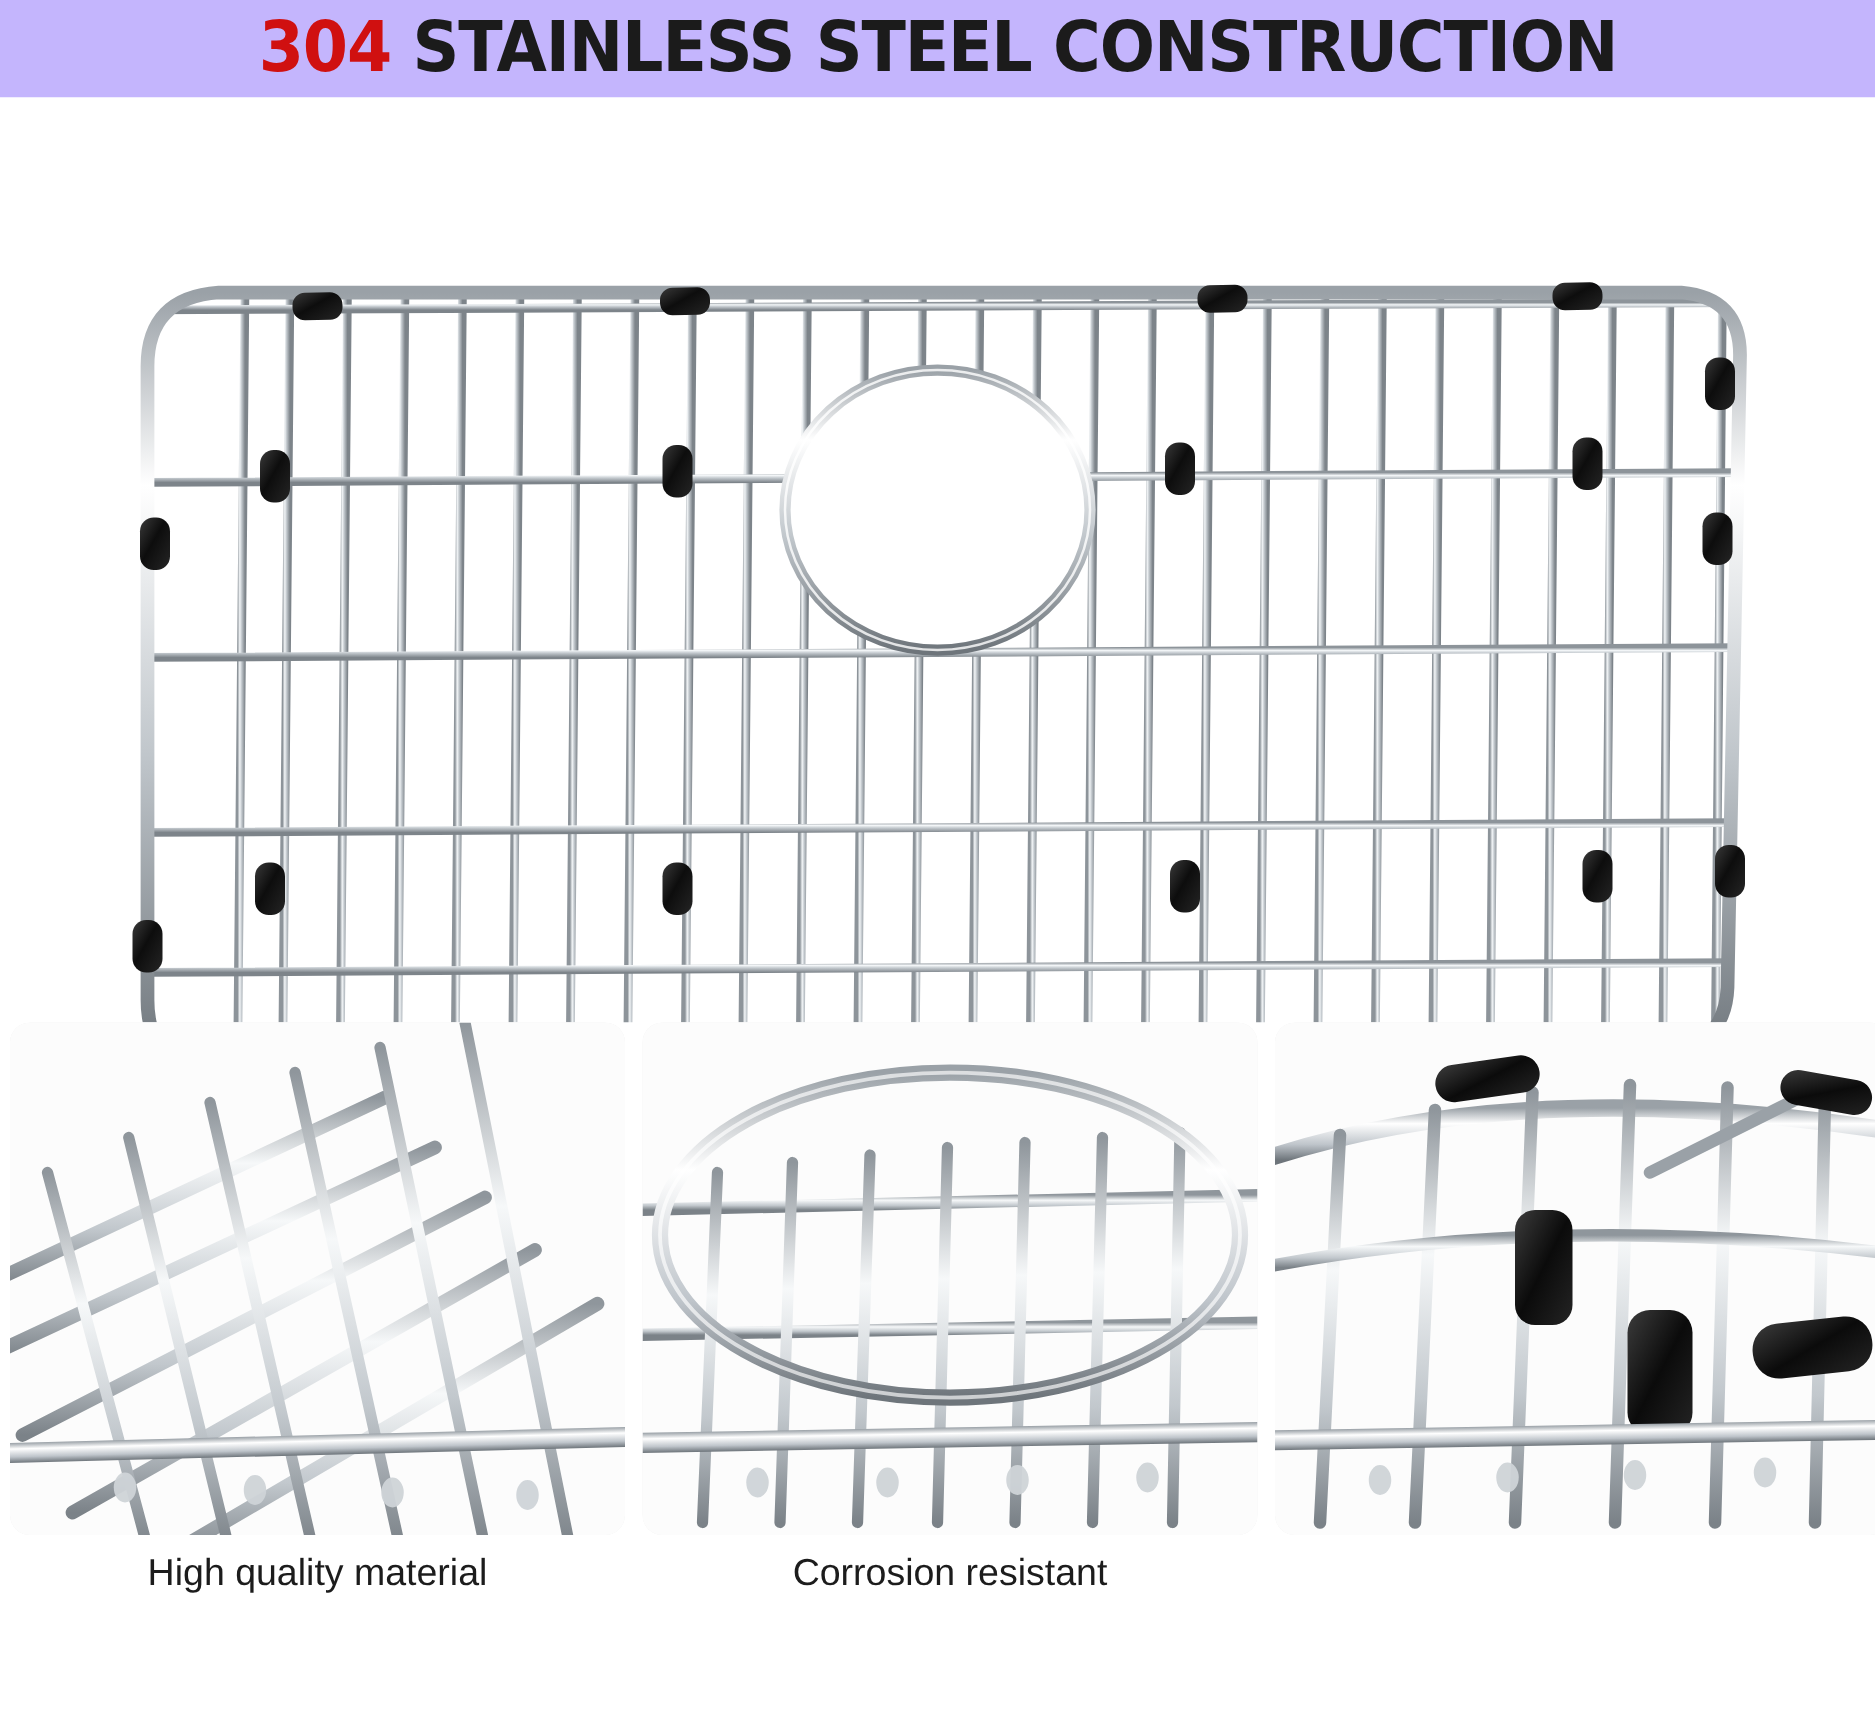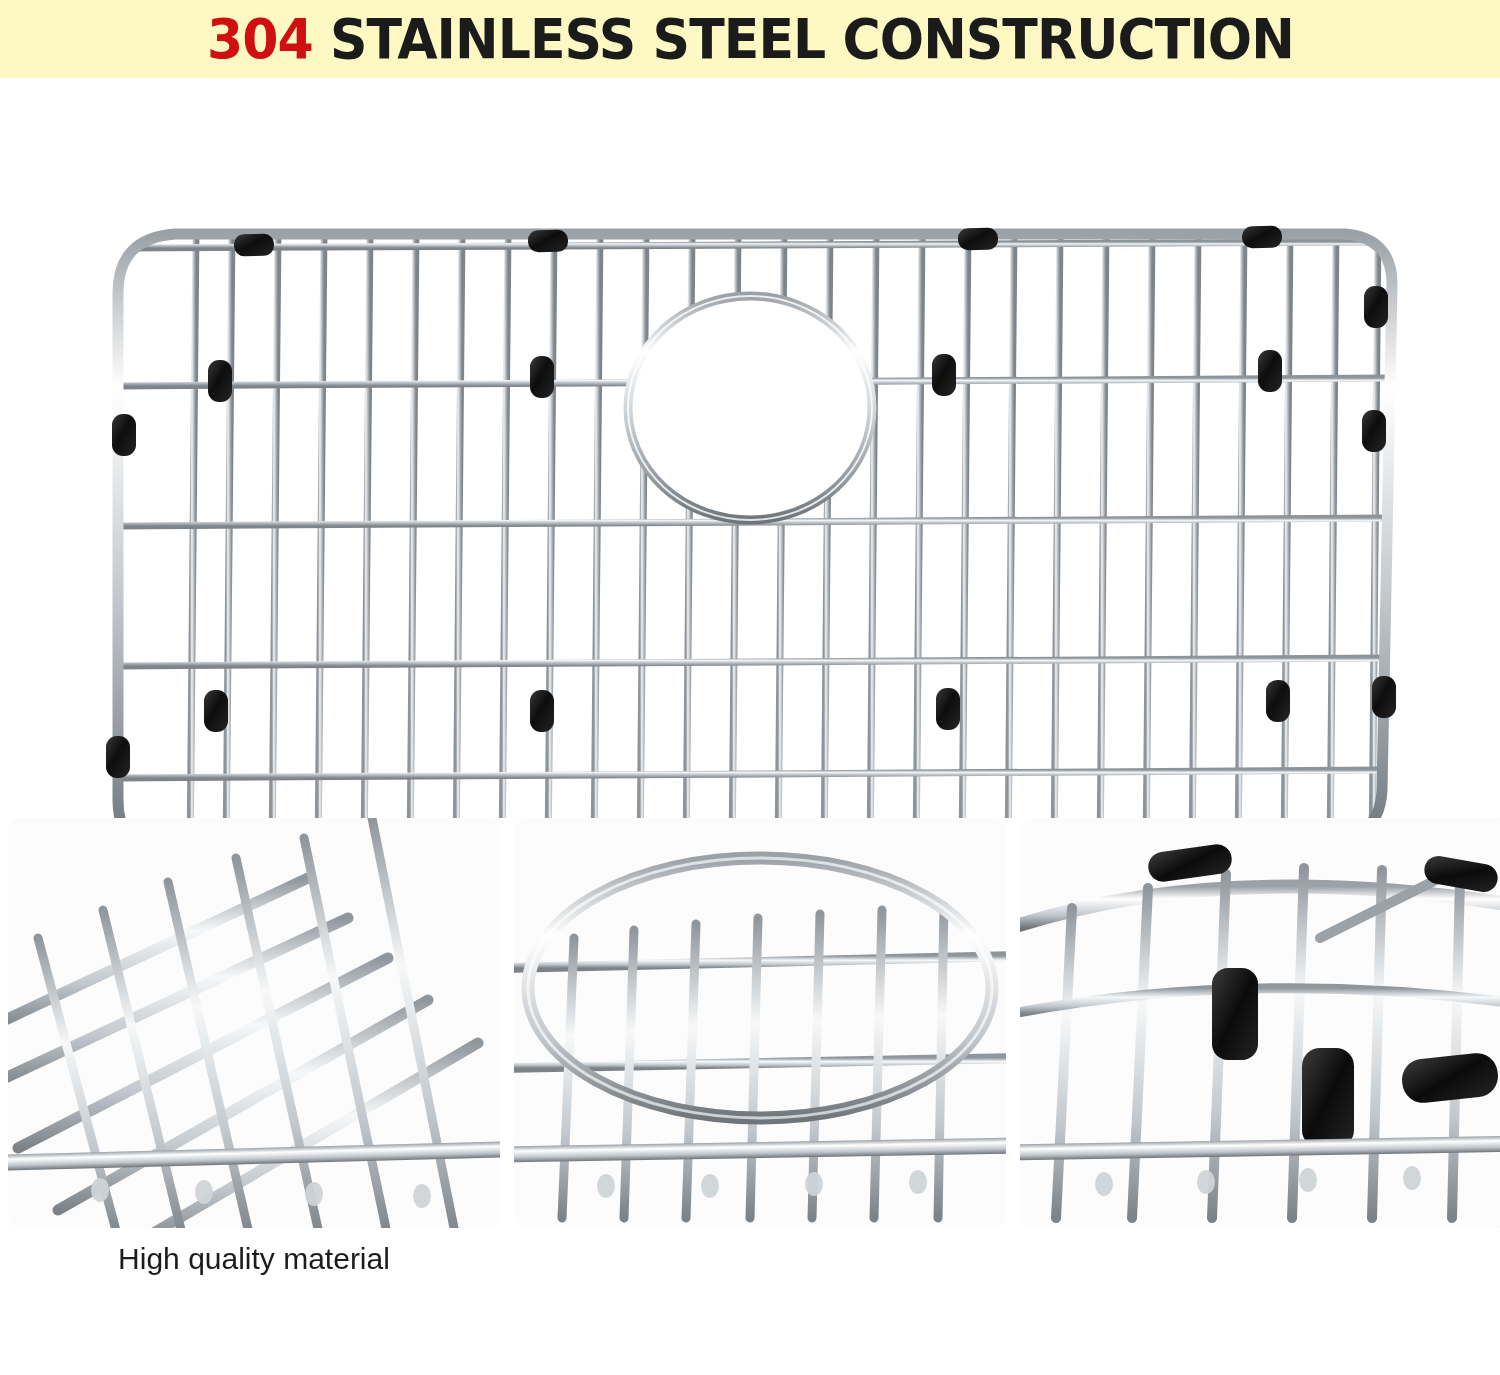--- a/index.html
+++ b/index.html
@@ -15,21 +15,21 @@
     position: relative;
   }
 
   
   .header {
     width: 1500px;
     height: 78px;
     display: flex;
     align-items: center;
     justify-content: center;
-    background: #fef9c3;
+    background: #c4b5fd;
   }
   .header-title {
     font-family: "DejaVu Sans", sans-serif;
     font-weight: 700;
     font-size: 56px;
     letter-spacing: -1px;
     line-height: 1;
     white-space: nowrap;
     text-transform: uppercase;
     transform: scaleX(0.93);
@@ -281,20 +281,21 @@
         <ellipse cx="246" cy="170" rx="232" ry="130" fill="none" stroke="#ffffff" stroke-width="3" opacity="0.65"></ellipse>
         <rect x="-10" y="324" width="512" height="16" rx="8" fill="url(#p2bar)" transform="rotate(-1 246 332)"></rect>
         <g fill="#cfd4d8" opacity="0.95">
           <ellipse cx="92" cy="368" rx="9" ry="12"></ellipse>
           <ellipse cx="196" cy="368" rx="9" ry="12"></ellipse>
           <ellipse cx="300" cy="366" rx="9" ry="12"></ellipse>
           <ellipse cx="404" cy="364" rx="9" ry="12"></ellipse>
         </g>
       </svg>
     </div>
+    <div class="panel-caption">Corrosion resistant</div>
   </div>
 
   <div class="panel">
     <div class="panel-img">
       <svg width="492" height="410" viewBox="0 0 492 410">
         <defs>
           <linearGradient id="p3w" x1="0" y1="0" x2="0" y2="1">
             <stop offset="0%" stop-color="#8f969c"></stop>
             <stop offset="35%" stop-color="#f6f8f9"></stop>
             <stop offset="70%" stop-color="#c2c8cd"></stop>

